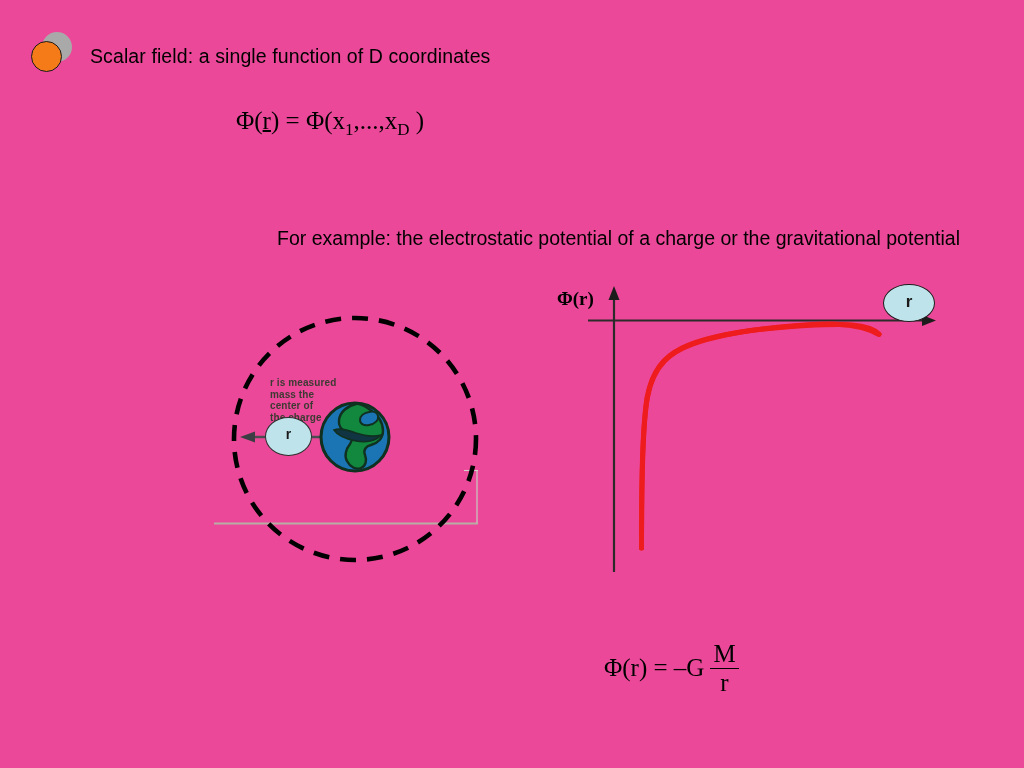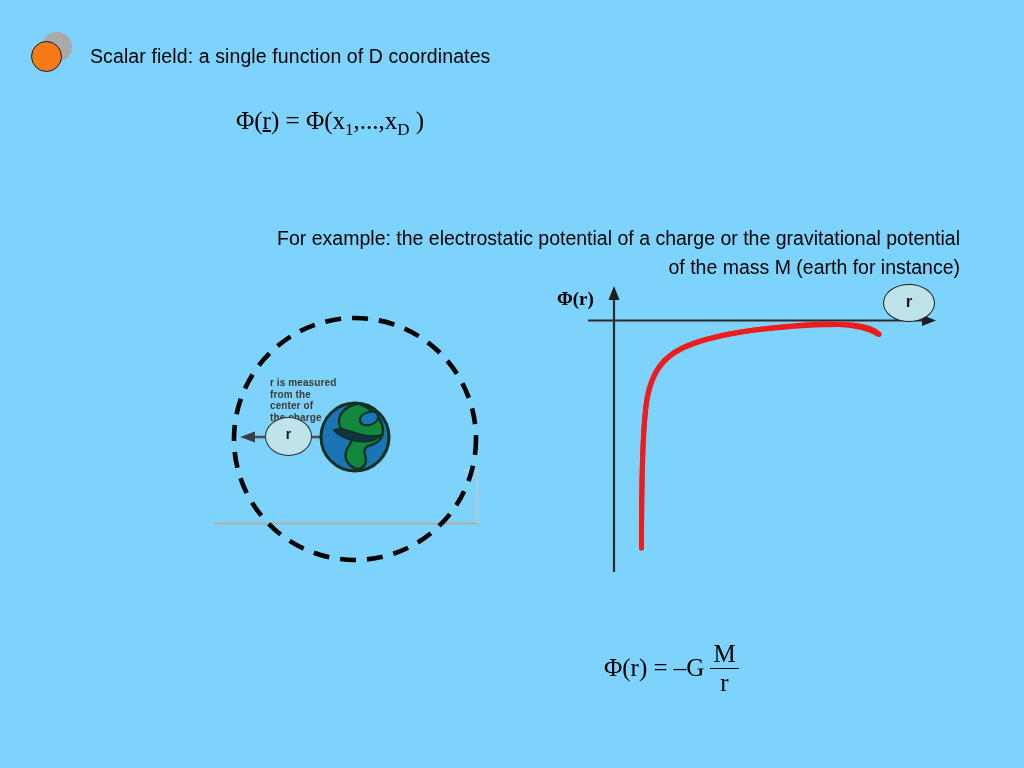--- a/index.html
+++ b/index.html
@@ -8,21 +8,21 @@
     background: #ffffff;
   }
   body {
     font-family: "Liberation Sans", sans-serif;
   }
   #slide {
     position: relative;
     width: 1024px;
     height: 768px;
     overflow: hidden;
-    background: #7dd3fc;
+    background: #ec4899;
   }
 
   
   .bullet-wrap {
     position: absolute;
     left: 28px;
     top: 32px;
     width: 52px;
     height: 46px;
   }
@@ -213,21 +213,20 @@
   </div>
 
   <div class="headline">Scalar field: a single function of D coordinates</div>
 
   <div class="eq-top math">
     <span>Φ(</span><span class="ul">r</span><span>) = </span><span>Φ(x</span><span class="sub">1</span><span>,...,x</span><span class="sub">D</span><span> )</span>
   </div>
 
   <div class="para">
     <div>For example: the electrostatic potential of a charge or the gravitational potential</div>
-    <div>of the mass M (earth for instance)</div>
   </div>
 
   <div class="earth-block">
     <svg width="290" height="275" viewBox="0 0 290 275">
 
       <line x1="8" y1="223.5" x2="272" y2="223.5" stroke="#b6aea4" stroke-width="2"></line>
       <line x1="271" y1="170" x2="271" y2="223" stroke="#c9c3bb" stroke-width="1.3"></line>
       <line x1="258" y1="170.5" x2="272" y2="170.5" stroke="#d6d1cb" stroke-width="1.1"></line>
 
       <circle cx="149" cy="139" r="121" fill="none" stroke="#000000" stroke-width="4.6" stroke-dasharray="16 11" stroke-linecap="butt"></circle>
@@ -243,21 +242,21 @@
                C157 150 160 146 165 145 C172 143 177 138 177 131
                C177 122 171 114 163 109 C158 106 154 103 150 104 Z" fill="#12883e" stroke="#103020" stroke-width="2.4"></path>
       <path d="M163 112 C158 113 154 116 154 120 C154 124 158 126 163 125
                C169 124 173 120 172 116 C171 112 167 111 163 112 Z" fill="#1b74b4" stroke="#103020" stroke-width="2"></path>
       <path d="M128 130 C133 128 142 130 150 133 C159 136 168 137 175 135
                C170 141 160 143 150 141 C140 139 132 136 128 130 Z" fill="#103442" stroke="#103020" stroke-width="1.6"></path>
     </svg>
 
     <div class="note">
       <div>r is measured</div>
-      <div>from the</div>
+      <div>mass the</div>
       <div>center of</div>
       <div>the charge</div>
     </div>
 
     <div class="r-bubble-earth">
       <span>r</span>
     </div>
   </div>
 
   <div class="plot">

